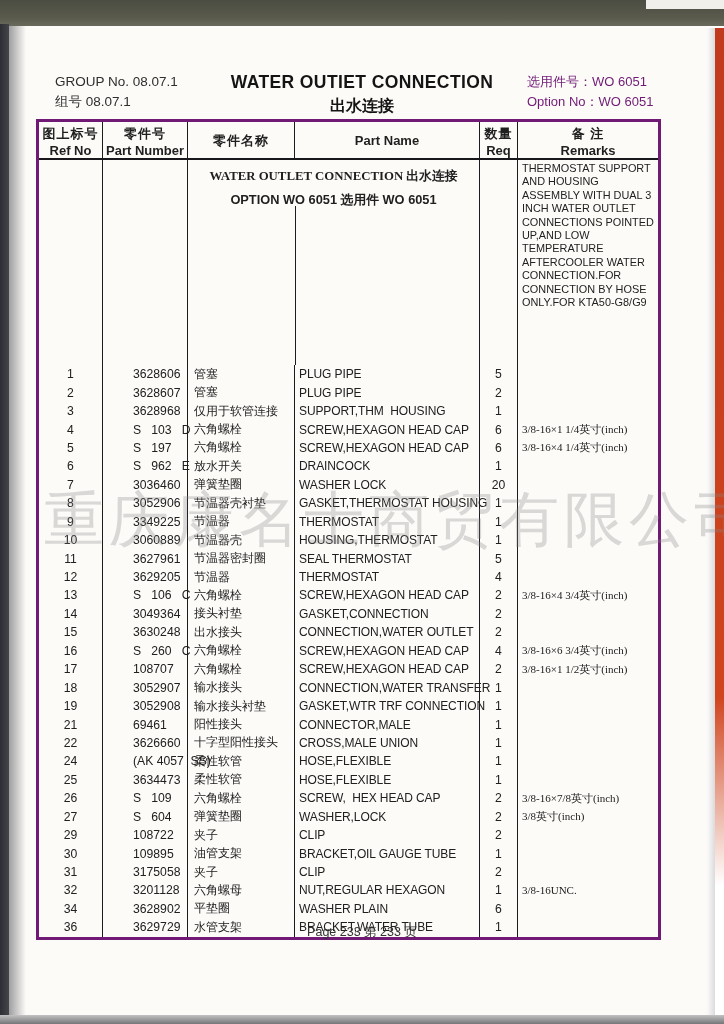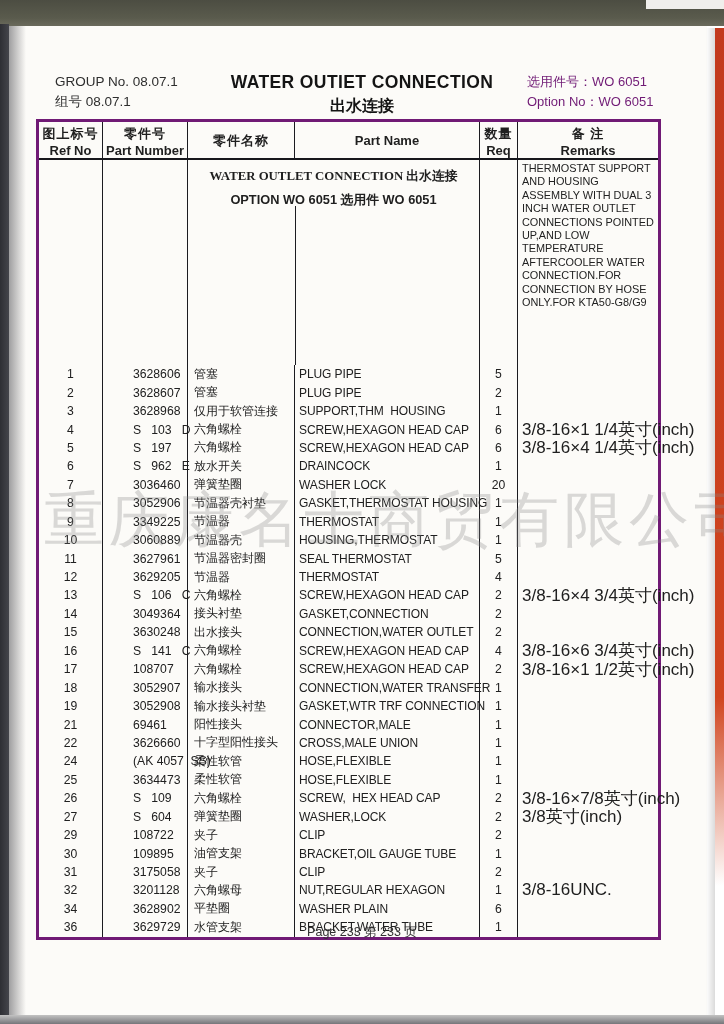--- a/index.html
+++ b/index.html
@@ -58,21 +58,21 @@
   .sec-remarks { padding:2px 3px 0 4px; }
   .sec-rem-en { font-size:10.9px; line-height:13.4px; color:#222; }
   .sec-rem-cn { font-size:11px; line-height:14px; margin-top:11px; color:#333; }
 
   .body-cell { display:flex; align-items:center; font-size:12.2px; color:#202020; white-space:pre; }
   .cell-ref { justify-content:center; }
   .cell-part-number { padding-left:6px;margin-left:24px; }
   .cell-name-cn { padding-left:6px; font-size:12px; }
   .cell-part-name { padding-left:4px; font-size:12px; letter-spacing:-0.1px; }
   .cell-qty { justify-content:center; }
-  .cell-remarks { padding-left:4px; font-size:17px; }
+  .cell-remarks { padding-left:4px; font-size:11px;font-family:Liberation Serif, serif; }
 
   
   .footer { position:absolute; left:162px; top:924px; width:400px; text-align:center;
     font-size:12.5px; color:#333; }
   .watermark { position:absolute; left:44px; top:480px; width:670px;
     font-size:60px; letter-spacing:5px; white-space:nowrap;
     color:rgba(135,135,135,0.30); pointer-events:none; z-index:5; }
 </style>
 </head>
 <body>
@@ -221,21 +221,21 @@
       <div class="cell body-cell cell-part-name bR">GASKET,CONNECTION</div>
       <div class="cell body-cell cell-qty bR">2</div>
       <div class="cell body-cell cell-remarks"></div>
       <div class="cell body-cell cell-ref bR">15</div>
       <div class="cell body-cell cell-part-number bR">3630248</div>
       <div class="cell body-cell cell-name-cn bR">出水接头</div>
       <div class="cell body-cell cell-part-name bR">CONNECTION,WATER OUTLET</div>
       <div class="cell body-cell cell-qty bR">2</div>
       <div class="cell body-cell cell-remarks"></div>
       <div class="cell body-cell cell-ref bR">16</div>
-      <div class="cell body-cell cell-part-number bR">S   141   C</div>
+      <div class="cell body-cell cell-part-number bR">S   260   C</div>
       <div class="cell body-cell cell-name-cn bR">六角螺栓</div>
       <div class="cell body-cell cell-part-name bR">SCREW,HEXAGON HEAD CAP</div>
       <div class="cell body-cell cell-qty bR">4</div>
       <div class="cell body-cell cell-remarks">3/8-16×6 3/4英寸(inch)</div>
       <div class="cell body-cell cell-ref bR">17</div>
       <div class="cell body-cell cell-part-number bR">108707</div>
       <div class="cell body-cell cell-name-cn bR">六角螺栓</div>
       <div class="cell body-cell cell-part-name bR">SCREW,HEXAGON HEAD CAP</div>
       <div class="cell body-cell cell-qty bR">2</div>
       <div class="cell body-cell cell-remarks">3/8-16×1 1/2英寸(inch)</div>

